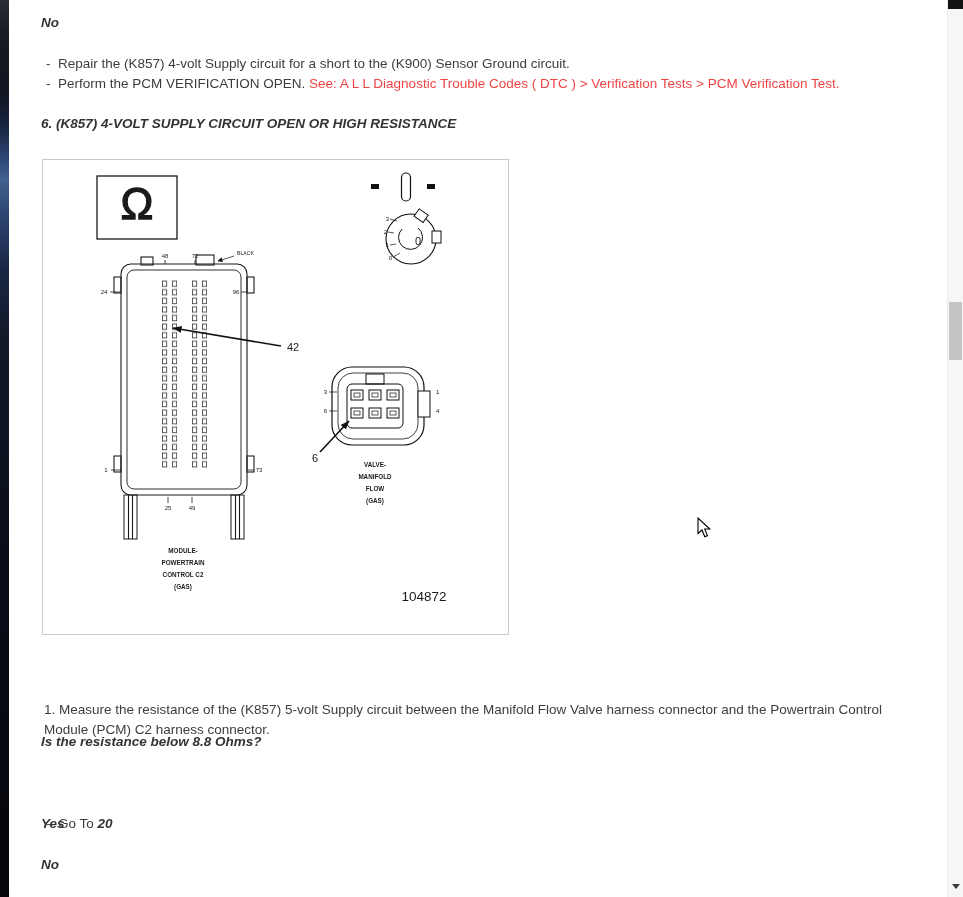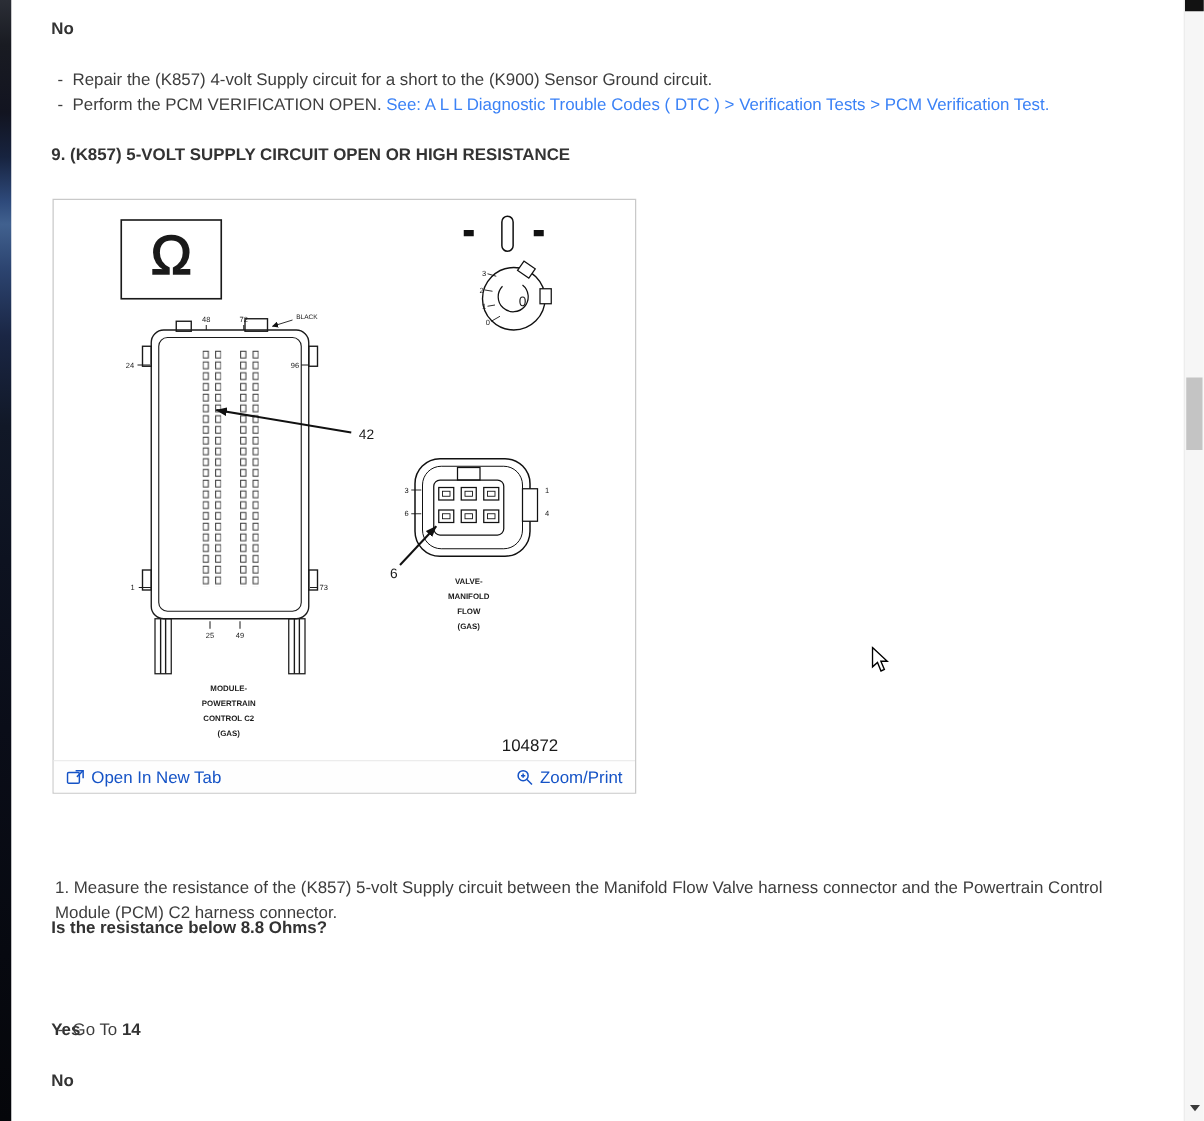--- a/index.html
+++ b/index.html
@@ -11,24 +11,24 @@
   }
   .left-strip{
     position:absolute;left:0;top:0;width:9px;height:897px;
     background:linear-gradient(180deg,
       #2b2e36 0%,#191b22 4%,#121420 10%,#17233f 14%,#2e4a7b 18%,
       #41618f 20%,#2c4470 24%,#1a2644 30%,#111827 38%,#0d1220 50%,
       #0a0d18 65%,#070910 85%,#05060a 100%);
   }
   .content{position:absolute;left:41px;top:0;width:880px;}
   .blk{position:absolute;left:0;line-height:20px;}
-  .b{font-weight:bold;color:#333;}
+  .b{font-weight:bold;color:#333;font-style:italic;}
   .bullet{display:flex;left:5px;}
   .dash{width:12px;flex:0 0 12px;}
-  .link{color:#3b82f6;text-decoration:none;cursor:pointer;}
+  .link{color:#ef4444;text-decoration:none;cursor:pointer;}
   .para{width:840px;padding-left:3px;}
 
   .figure{
     position:absolute;left:42px;top:159px;width:467px;height:476px;
     border:1px solid #c9c9c9;background:#fff;box-sizing:border-box;
   }
   .diagram{display:block;margin:1px auto 0 auto;}
   .fig-footer{
     position:absolute;left:0;right:0;bottom:0;height:25px;
     display:flex;align-items:center;justify-content:space-between;
@@ -69,31 +69,31 @@
   <div class="blk bullet" style="top:54px">
     <span class="dash">-</span>
     <span>Repair the (K857) 4-volt Supply circuit for a short to the (K900) Sensor Ground circuit.</span>
   </div>
 
   <div class="blk bullet" style="top:74px">
     <span class="dash">-</span>
     <span><span>Perform the PCM VERIFICATION OPEN. </span><a class="link">See: A L L Diagnostic Trouble Codes ( DTC ) &gt; Verification Tests &gt; PCM Verification Test.</a></span>
   </div>
 
-  <div class="blk b" style="top:114px">9. (K857) 5-VOLT SUPPLY CIRCUIT OPEN OR HIGH RESISTANCE</div>
+  <div class="blk b" style="top:114px">6. (K857) 4-VOLT SUPPLY CIRCUIT OPEN OR HIGH RESISTANCE</div>
 
   <div class="blk para" style="top:700px">1. Measure the resistance of the (K857) 5-volt Supply circuit between the Manifold Flow Valve harness connector and the Powertrain Control Module (PCM) C2 harness connector.</div>
 
   <div class="blk b" style="top:732px">Is the resistance below 8.8 Ohms?</div>
 
   <div class="blk b" style="top:814px">Yes</div>
 
   <div class="blk bullet" style="top:814px">
     <span class="dash">-</span>
-    <span><span>Go To </span><span class="b">14</span></span>
+    <span><span>Go To </span><span class="b">20</span></span>
   </div>
 
   <div class="blk b" style="top:855px">No</div>
 </div>
 
 <div class="figure">
   <svg class="diagram" width="464" height="448" viewBox="0 0 464 448">
     <defs>
       <marker id="ahBig" markerUnits="userSpaceOnUse" markerWidth="9" markerHeight="7" refX="8.5" refY="3.5" orient="auto" viewBox="0 0 9 7">
           <path d="M0,0 L9,3.5 L0,7 Z" fill="#111"></path>
@@ -211,38 +211,20 @@
     <g font-size="6.3" font-weight="bold" text-anchor="middle">
       <text x="139" y="392">MODULE-</text>
       <text x="139" y="404">POWERTRAIN</text>
       <text x="139" y="416">CONTROL C2</text>
       <text x="139" y="428">(GAS)</text>
     </g>
 
     <text x="380" y="440" text-anchor="middle" font-size="13.5">104872</text>
   </svg>
 
-  <div class="fig-footer">
-    <a class="fig-link">
-      <svg width="15" height="13" viewBox="0 0 15 13" fill="none" stroke-width="1.2">
-        <rect x="1" y="3" width="9.5" height="8.5" rx="1"></rect>
-        <path d="M7.5 1.5 h6 v6"></path>
-        <path d="M13.2 1.8 L8.5 6.5"></path>
-      </svg>
-      <span>Open In New Tab</span>
-    </a>
-    <a class="fig-link">
-      <svg width="14" height="14" viewBox="0 0 14 14" fill="none" stroke-width="1.2">
-        <circle cx="5.5" cy="5.5" r="4"></circle>
-        <path d="M8.6 8.6 L12.6 12.6"></path>
-        <path d="M3.8 5.5 h3.4 M5.5 3.8 v3.4"></path>
-      </svg>
-      <span>Zoom/Print</span>
-    </a>
-  </div>
 </div>
 
 <div class="scrollbar">
   <div class="sb-topcap"></div>
   <div class="sb-thumb"></div>
   <div class="sb-down">
     <span class="tri"></span>
   </div>
 </div>
 

